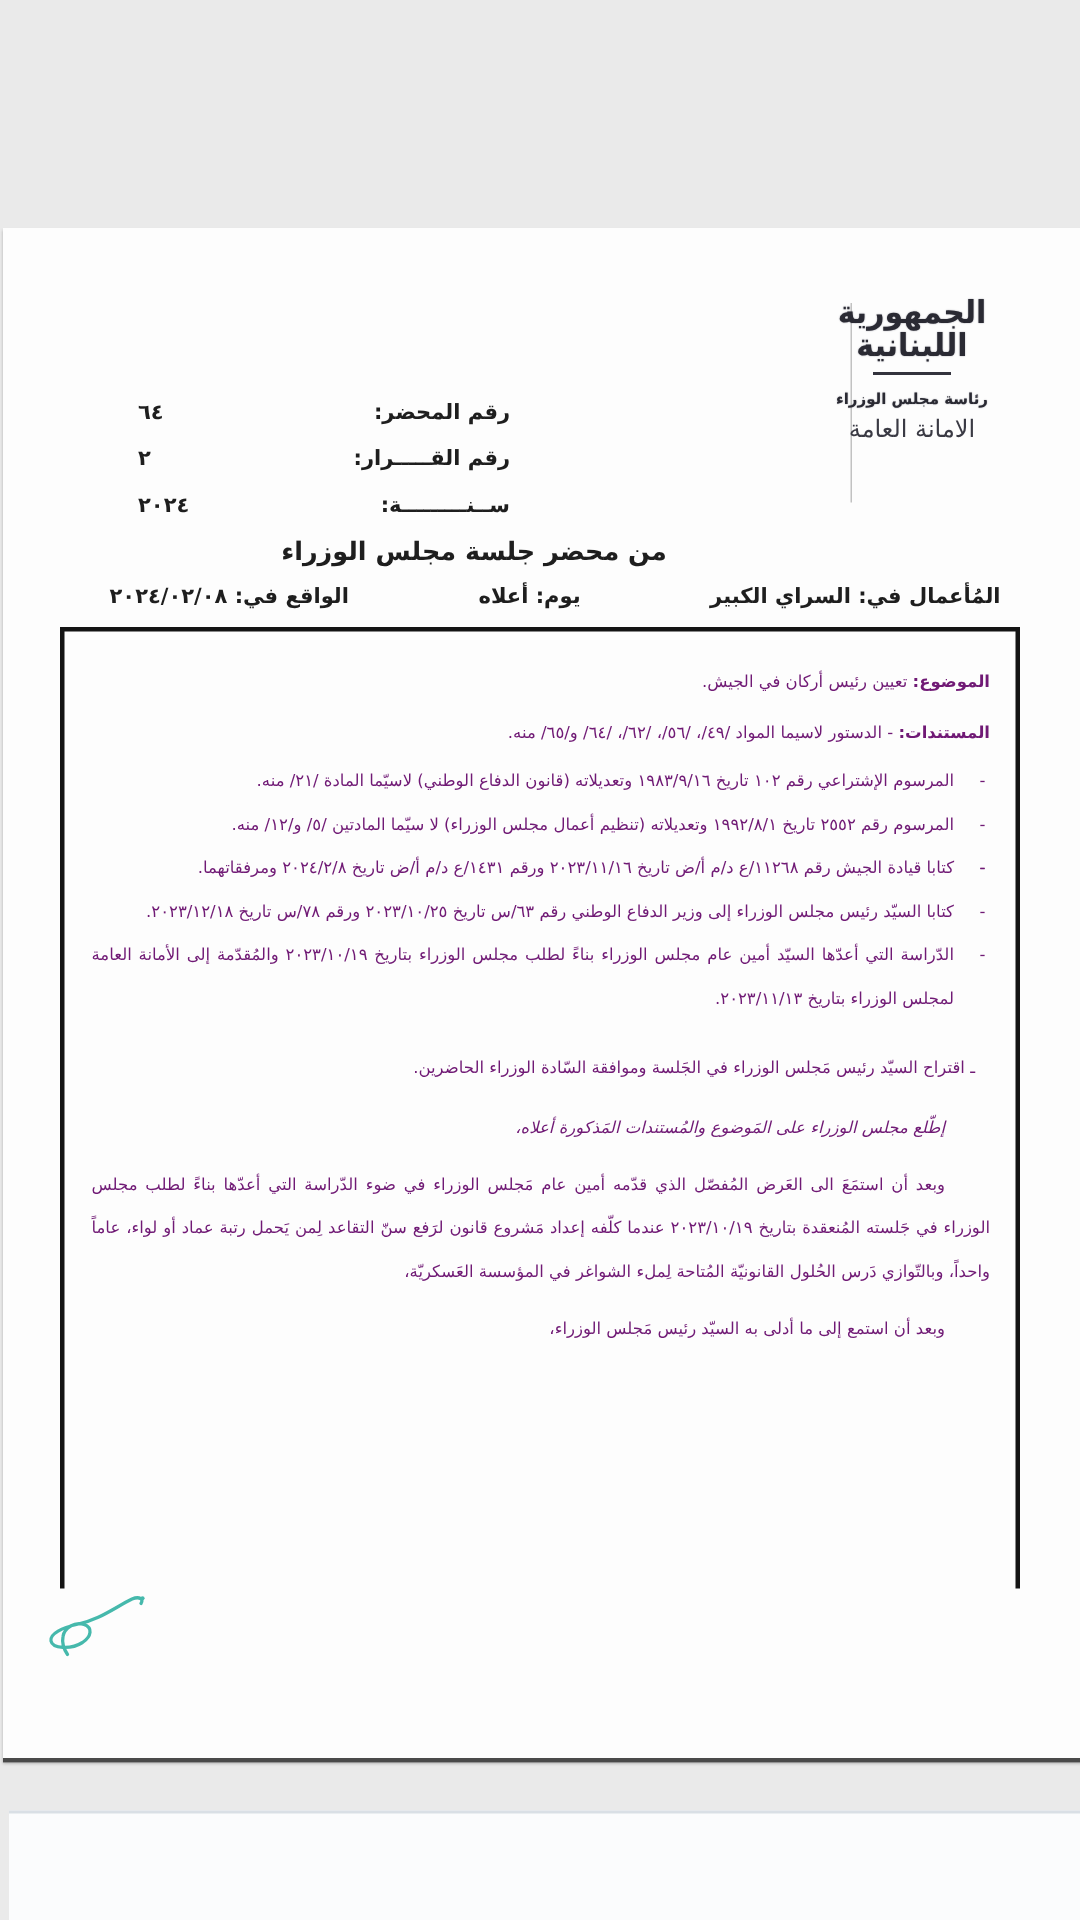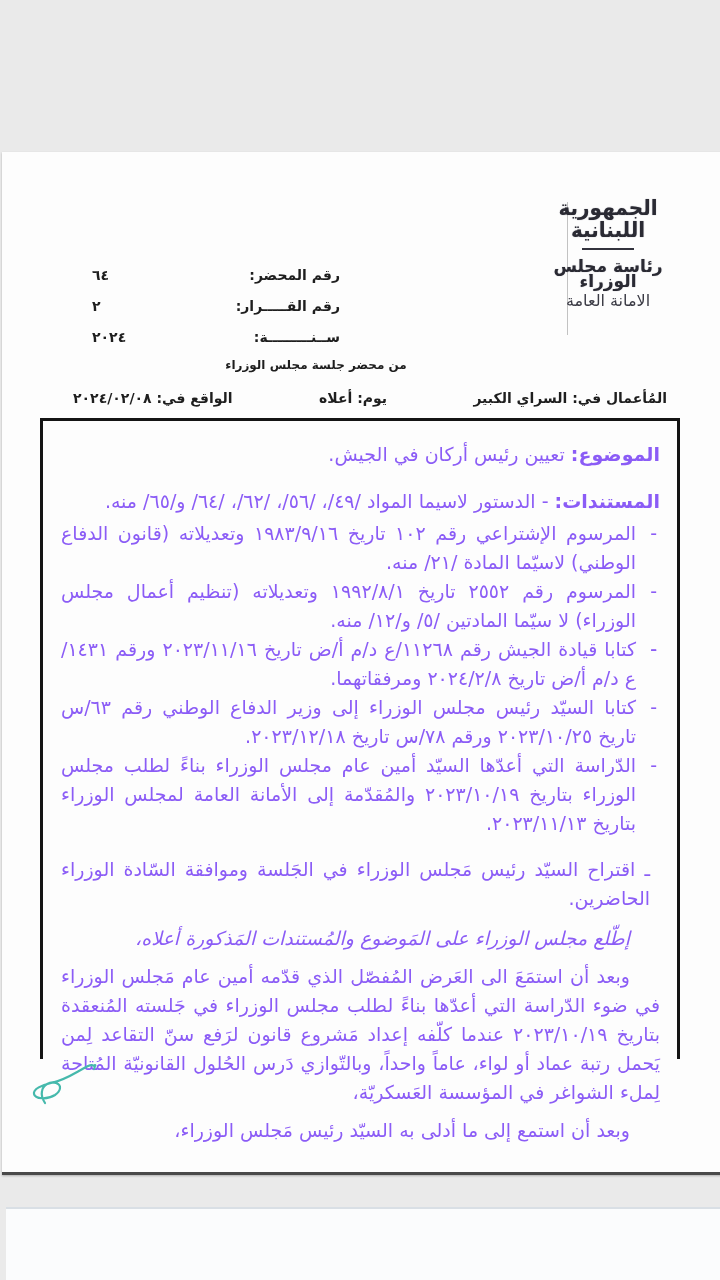--- a/index.html
+++ b/index.html
@@ -23,60 +23,60 @@
   }
   .letterhead .republic {
     font-weight:bold; font-size:20px; line-height:22px;
     text-shadow:0 0 1px rgba(20,20,40,.45);
     transform:scaleY(1.05);
   }
   .letterhead .lh-rule {
     width:52px; height:2px; background:#33333d; margin:7px auto 9px auto;
   }
   .letterhead .presidency {
-    font-weight:bold; font-size:17px; line-height:15px;
+    font-weight:bold; font-size:10px; line-height:15px;
     text-shadow:0 0 1px rgba(20,20,40,.4);
   }
   .letterhead .secretariat {
     font-size:16px; line-height:14px; margin-top:5px; color:#3a3a44;
   }
   .lh-vline {
     position:absolute; top:50px; left:565px; width:1px; height:133px;
     background:#c2c2c2;
   }
   
   .meta {
     position:absolute; top:110px; left:90px; width:248px;
     direction:rtl; font-size:14px; font-weight:bold;
   }
   .meta .m-row { display:flex; justify-content:space-between; height:31px; line-height:26px; }
   
   .doc-title {
     position:absolute; top:206px; left:0; width:628px;
     text-align:center; direction:rtl;
-    font-size:12px; font-weight:bold; letter-spacing:.2px;
+    font-size:17px; font-weight:bold; letter-spacing:.2px;
   }
   .session-info {
     position:absolute; top:238px; left:71px; width:594px;
     direction:rtl; display:flex; justify-content:space-between;
     font-size:14px; font-weight:bold;
   }
   
   .frame-top   { position:absolute; left:38px;  top:266px; width:640px; height:3px;  background:#141414; }
   .frame-left  { position:absolute; left:38px;  top:266px; width:3px;   height:641px; background:#141414; }
   .frame-right { position:absolute; left:675px; top:266px; width:3px;   height:641px; background:#141414; }
   
   .doc-body {
     position:absolute; top:288px; left:59px; width:599px;
     direction:rtl; text-align:justify;
-    font-size:19px; line-height:29px; color:#8b5cf6;
+    font-size:11px; line-height:29px; color:#701a75;
   }
   .lbl { font-weight:bold; }
   .subject-line { }
-  .documents-line { margin-top:18px; }
+  .documents-line { margin-top:5px; }
   .bullets { margin-top:3px; }
   .bullet { position:relative; padding-right:24px; }
   .bullet .dash { position:absolute; right:3px; top:0; }
   .proposal-line { padding-right:10px;margin-top:17px; }
   .para { text-indent:30px; }
   .p0 { margin-top:11px;font-style:italic; }
   .p1 { margin-top:9px; }
   .p2 { margin-top:9px; }
   
   .signature { position:absolute; left:22px; top:908px; }

